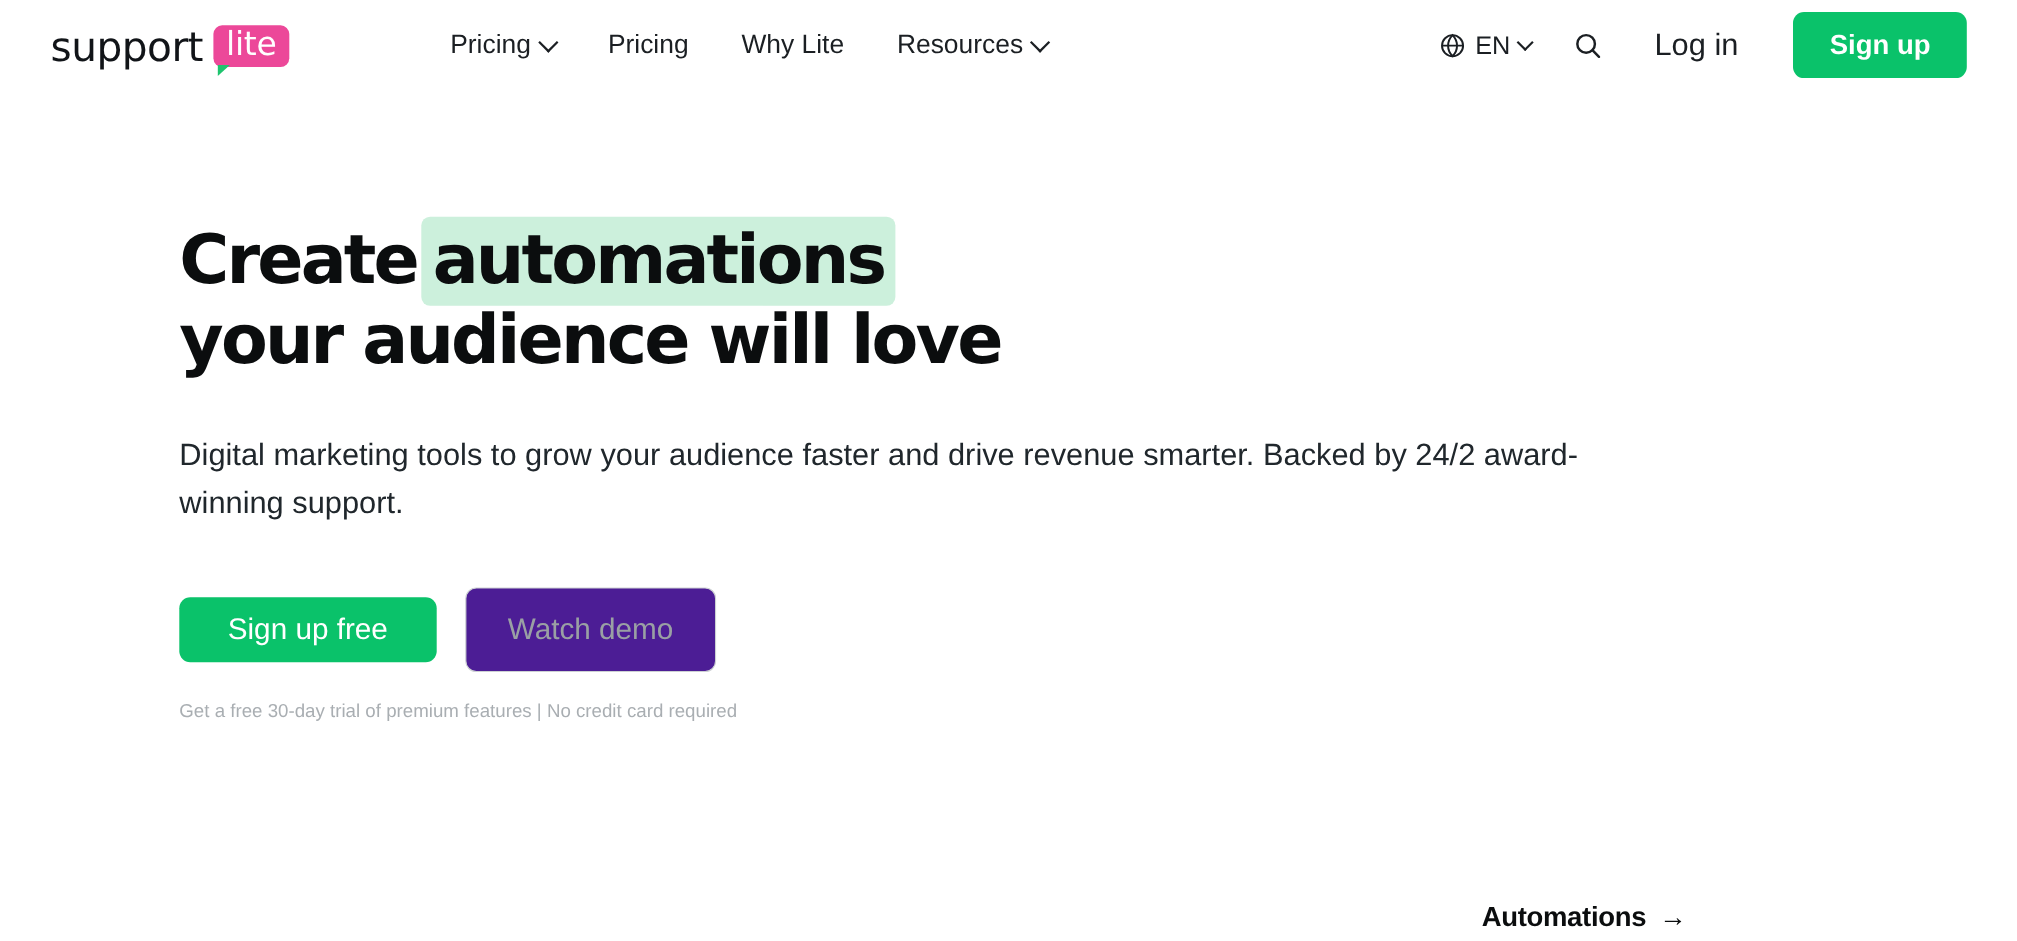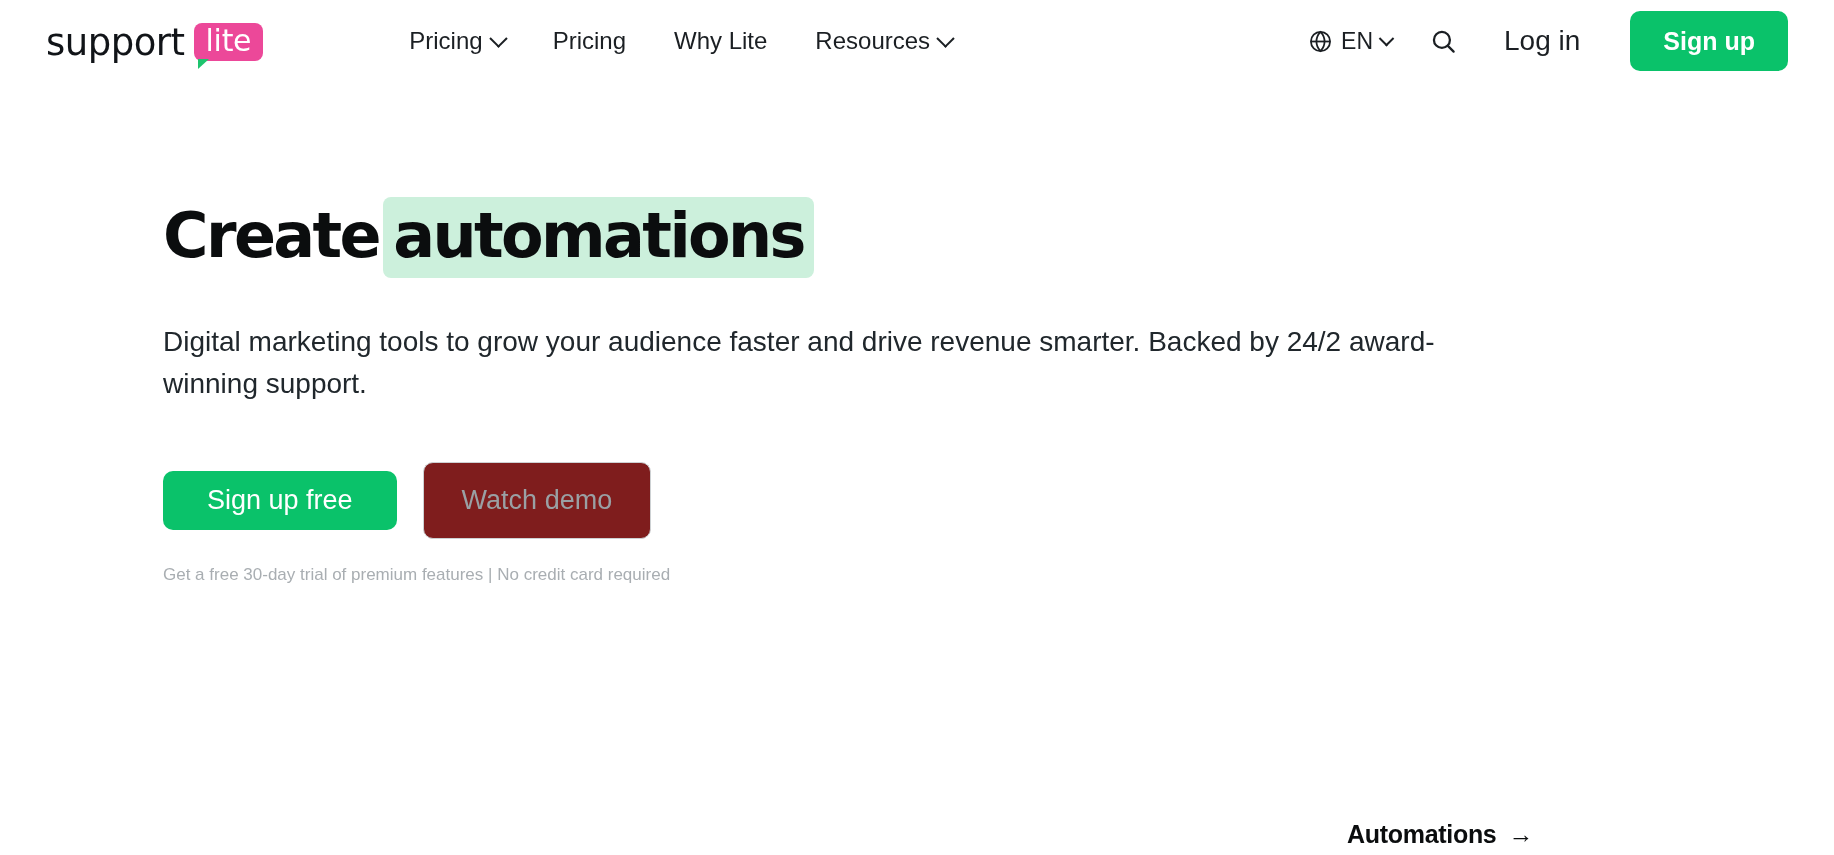--- a/index.html
+++ b/index.html
@@ -181,21 +181,21 @@
     color: #ffffff;
     font-size: 27px;
     border: none;
     border-radius: 10px;
     padding: 14px 44px;
     cursor: pointer;
     font-family: "Liberation Sans", sans-serif;
     line-height: 1.15;
   }
   .btn-ghost {
-    background: #7f1d1d;
+    background: #4c1d95;
     color: #9aa0a4;
     font-size: 27px;
     border: 1.6px solid #cdd1d3;
     border-radius: 10px;
     padding: 22px 38px;
     cursor: pointer;
     font-family: "Liberation Sans", sans-serif;
     line-height: 1.15;
   }
 
@@ -277,20 +277,21 @@
     <a class="login-link" href="#">Log in</a>
 
     <button class="btn-signup">Sign up</button>
   </div>
 </header>
 
 <main class="hero">
 
   <h1 class="headline">
     <span>Create</span><span class="hl-mark">automations</span><br>
+    <span>your audience will love</span>
   </h1>
 
   <p class="subhead">Digital marketing tools to grow your audience faster and drive revenue smarter. Backed by 24/2 award-winning support.</p>
 
   <div class="cta-row">
     <button class="btn-primary">Sign up free</button>
     <button class="btn-ghost">Watch demo</button>
   </div>
 
   <p class="fineprint">Get a free 30-day trial of premium features | No credit card required</p>

